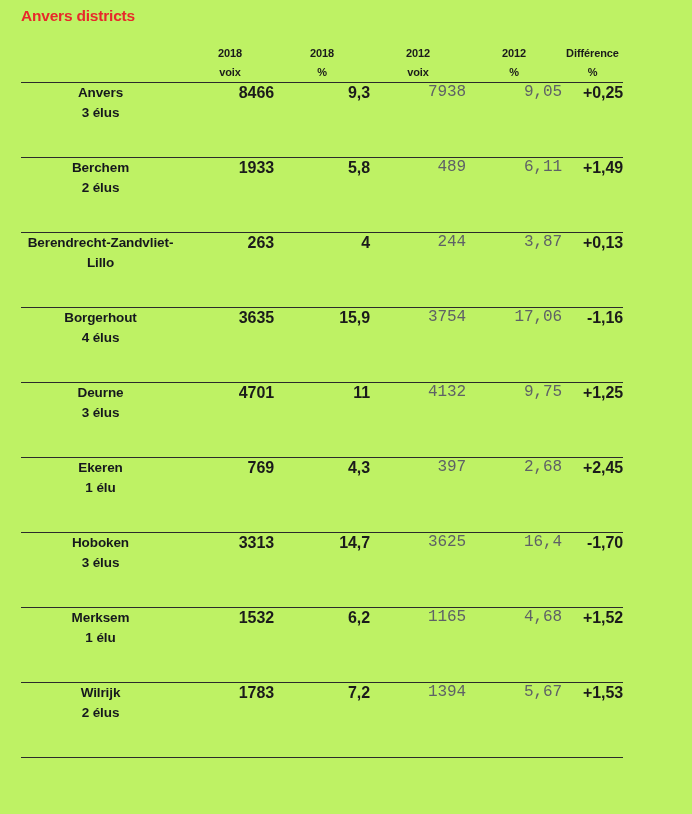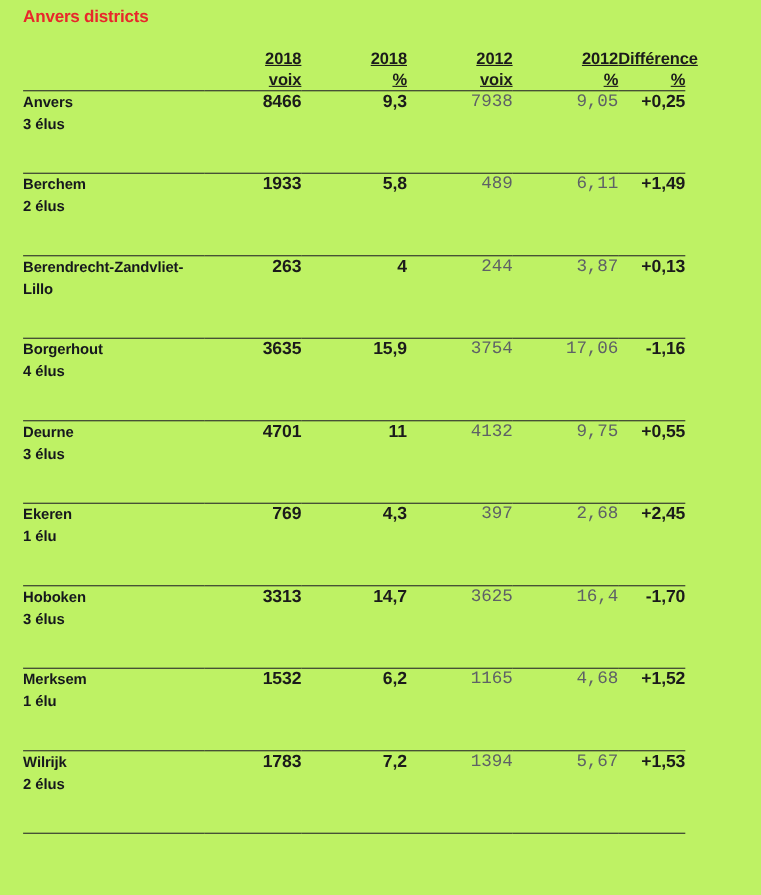--- a/index.html
+++ b/index.html
@@ -40,29 +40,27 @@
     table-layout: fixed;
   }
   .results-table th,
   .results-table td {
     padding: 0;
     margin: 0;
     vertical-align: top;
   }
   
   thead th {
-    font-size: 15px;
+    font-size: 11px;
     font-weight: bold;
     color: #1b1b1b;
-    text-align: right;
     padding-bottom: 18px;
     line-height: 19px;
     border-bottom: 1.6px solid #2b2b2b;
     letter-spacing: -0.1px;
-    text-decoration: underline;
   }
   thead th.col-name {
     border-bottom: 1.6px solid #2b2b2b;
   }
   th .hdr-line {
     display: block;
     white-space: nowrap;
   }
   
   tbody tr {
@@ -71,21 +69,21 @@
   tbody td {
     border-bottom: 1.6px solid #2b2b2b;
     padding-top: 13px;
     font-size: 12px;
     line-height: 19px;
   }
   tbody tr:last-child td {
     border-bottom: 1.6px solid #2b2b2b;
   }
   td.col-name {
-    text-align: left;
+    text-align: center;
     font-size: 13.5px;
     font-weight: bold;
     color: #16181d;
     line-height: 19.5px;
     letter-spacing: -0.1px;
     padding-right: 6px;
   }
   td.col-name .district-name {
     display: block;
     white-space: normal;
@@ -209,21 +207,21 @@
         </tr>
         <tr>
           <td class="col-name">
             <span class="district-name">Deurne</span>
             <span class="district-seats">3 élus</span>
           </td>
           <td class="num strong">4701</td>
           <td class="num strong">11</td>
           <td class="num muted">4132</td>
           <td class="num muted">9,75</td>
-          <td class="num strong">+0,55</td>
+          <td class="num strong">+1,25</td>
         </tr>
         <tr>
           <td class="col-name">
             <span class="district-name">Ekeren</span>
             <span class="district-seats">1 élu</span>
           </td>
           <td class="num strong">769</td>
           <td class="num strong">4,3</td>
           <td class="num muted">397</td>
           <td class="num muted">2,68</td>

